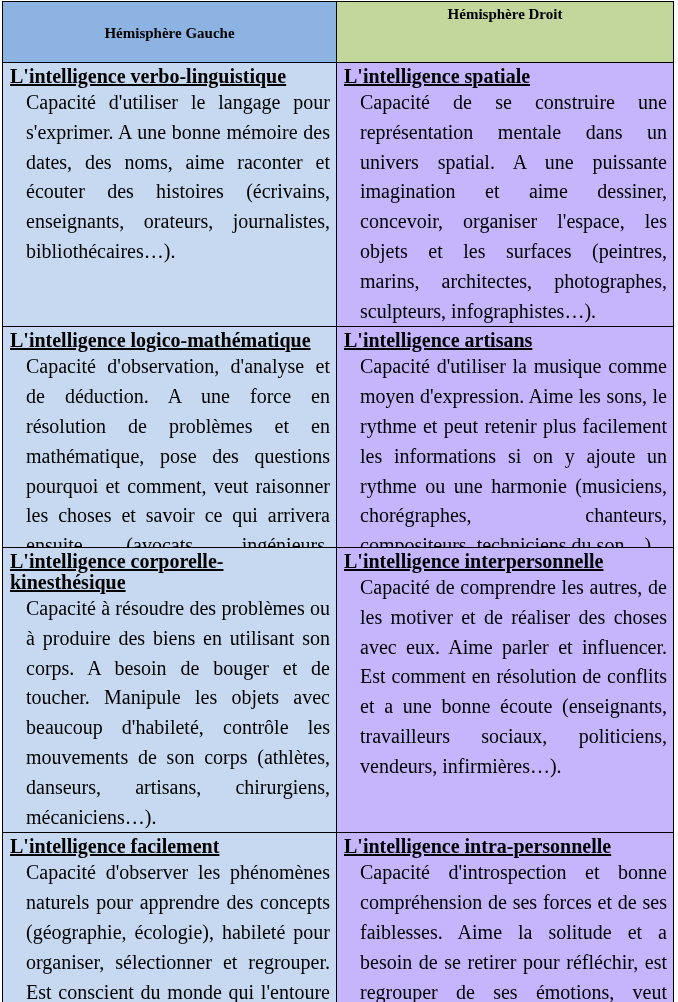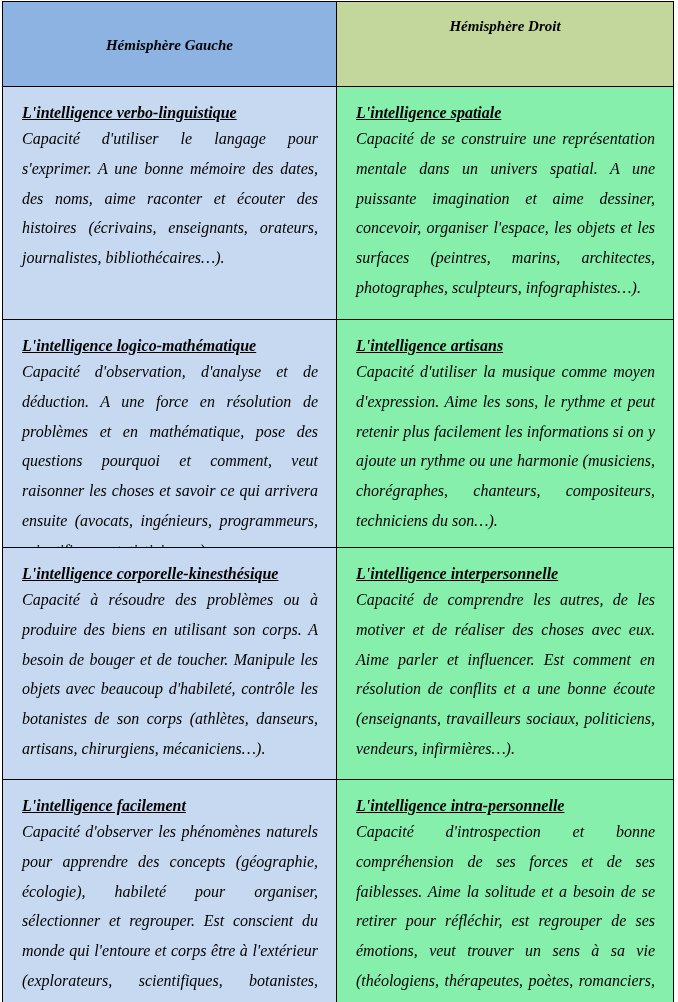--- a/index.html
+++ b/index.html
@@ -18,22 +18,21 @@
   .tbl {
     position: absolute;
     left: 2px;
     width: 671px;
     border-collapse: collapse;
     table-layout: fixed;
   }
   .tbl td, .tbl th {
     border: 1.5px solid #000;
     vertical-align: top;
-    padding: 12px;
-    font-style: italic;
+    padding: 0;
   }
   .col-left { width: 334px; }
   .col-right { width: 337px; }
   .hdr-left {
     background: #8DB3E2;
     height: 60px;
     text-align: center;
     vertical-align: middle !important;
     font-weight: bold;
     font-size: 15px;
@@ -41,35 +40,36 @@
   .hdr-right {
     background: #C3D69B;
     height: 60px;
     text-align: center;
     font-weight: bold;
     font-size: 15px;
   }
   .hdr-left span { display: inline-block; padding-top: 2px; }
   .hdr-right span { display: inline-block; padding-top: 4px; }
   .cell-left { background: #C6D9F1; }
-  .cell-right { background: #86efac; }
+  .cell-right { background: #c4b5fd; }
   .cell-inner {
     padding: 2px 6px 0 7px;
-    font-size: 16px;
+    font-size: 20px;
     line-height: 29.8px;
   }
   .cell-title {
     font-weight: bold;
     text-decoration: underline;
     line-height: 21px;
     margin-top: 1px;
   }
   .cell-text {
     text-align: justify;
     margin-top: 1px;
+    margin-left: 16px;
   }
   .row1 td { height: 208px; }
   .row2 td { height: 266px; }
   .row3 td { height: 207px; }
   .row4 td { height: 250px; }
 </style>
 </head>
 <body>
 
 <table class="tbl" style="top:1px;">
@@ -120,21 +120,21 @@
 <table class="tbl" style="top:547px;">
   <colgroup>
       <col class="col-left">
       <col class="col-right">
     </colgroup>
   <tbody>
       <tr class="row3">
     <td class="cell-left">
       <div class="cell-inner">
         <div class="cell-title">L'intelligence corporelle-kinesthésique</div>
-        <div class="cell-text">Capacité à résoudre des problèmes ou à produire des biens en utilisant son corps. A besoin de bouger et de toucher. Manipule les objets avec beaucoup d'habileté, contrôle les botanistes de son corps (athlètes, danseurs, artisans, chirurgiens, mécaniciens…).</div>
+        <div class="cell-text">Capacité à résoudre des problèmes ou à produire des biens en utilisant son corps. A besoin de bouger et de toucher. Manipule les objets avec beaucoup d'habileté, contrôle les mouvements de son corps (athlètes, danseurs, artisans, chirurgiens, mécaniciens…).</div>
       </div>
     </td>
     <td class="cell-right">
       <div class="cell-inner">
         <div class="cell-title">L'intelligence interpersonnelle</div>
         <div class="cell-text">Capacité de comprendre les autres, de les motiver et de réaliser des choses avec eux. Aime parler et influencer. Est comment en résolution de conflits et a une bonne écoute (enseignants, travailleurs sociaux, politiciens, vendeurs, infirmières…).</div>
       </div>
     </td>
   </tr>
   <tr class="row4">

